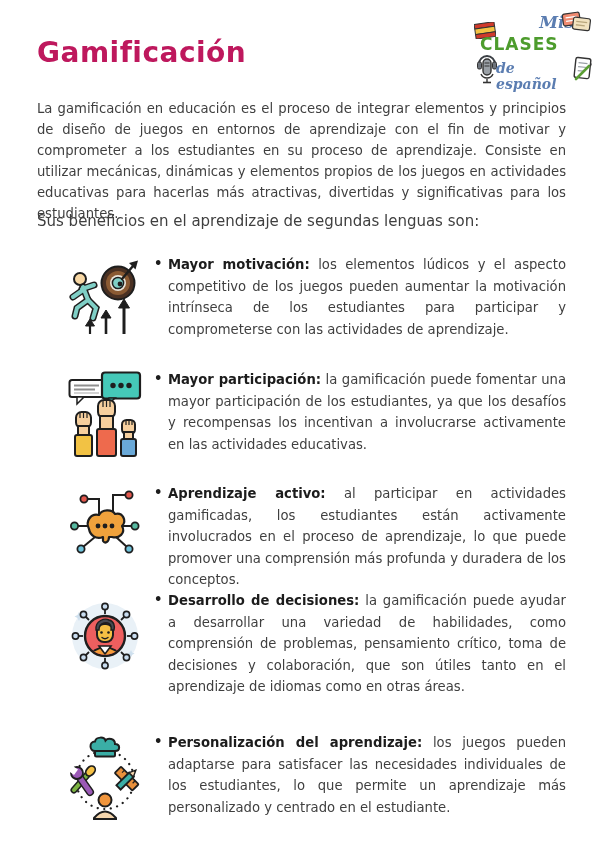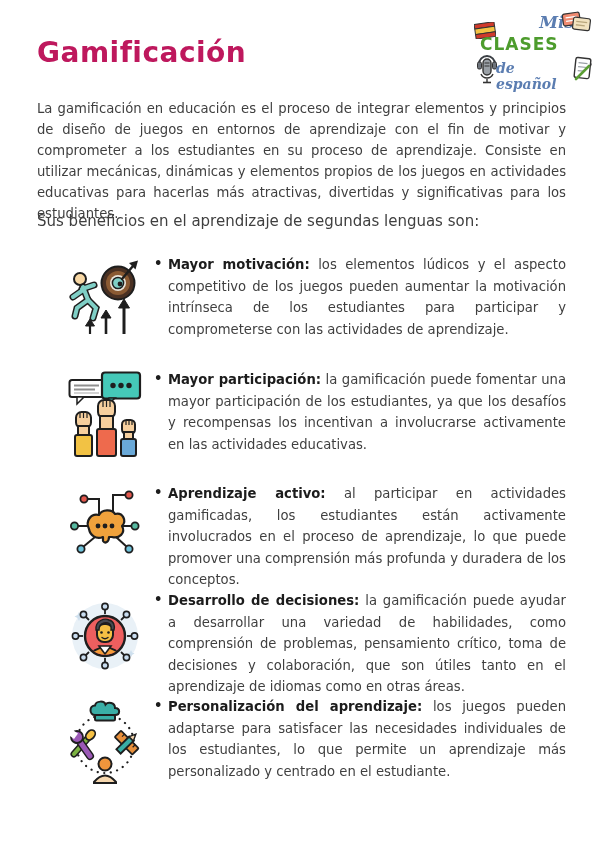--- a/index.html
+++ b/index.html
@@ -41,21 +41,21 @@
   
   .intro {
     position:absolute; left:37px; top:98px; width:529px;
     font-size:13.2px; line-height:21px; text-align:justify;
   }
   .benefits-intro {
     position:absolute; left:37px; top:212px; width:529px;
     font-size:15px;
   }
   .benefit { position:absolute; left:0; right:0;margin-left:32px; }
-  .b1 { top:254px; } .b2 { top:369px; } .b3 { top:483px; } .b4 { top:590px; } .b5 { top:696px; }
+  .b1 { top:254px; } .b2 { top:369px; } .b3 { top:483px; } .b4 { top:590px; } .b5 { top:732px; }
   .benefit .icon-box { position:absolute; left:36px; top:2px; width:74px; height:86px; }
   .benefit .b-text {
     margin-left:122px; margin-right:34px; position:relative; padding-left:14px;
     font-size:13.2px; line-height:21.5px; text-align:justify;
   }
   .benefit .b-text::before {
     content:"\2022"; position:absolute; left:0; top:-1px;
     color:#1c1c1c; font-weight:bold;
   }
   .benefit .b-label { font-weight:bold; color:#1c1c1c; }

